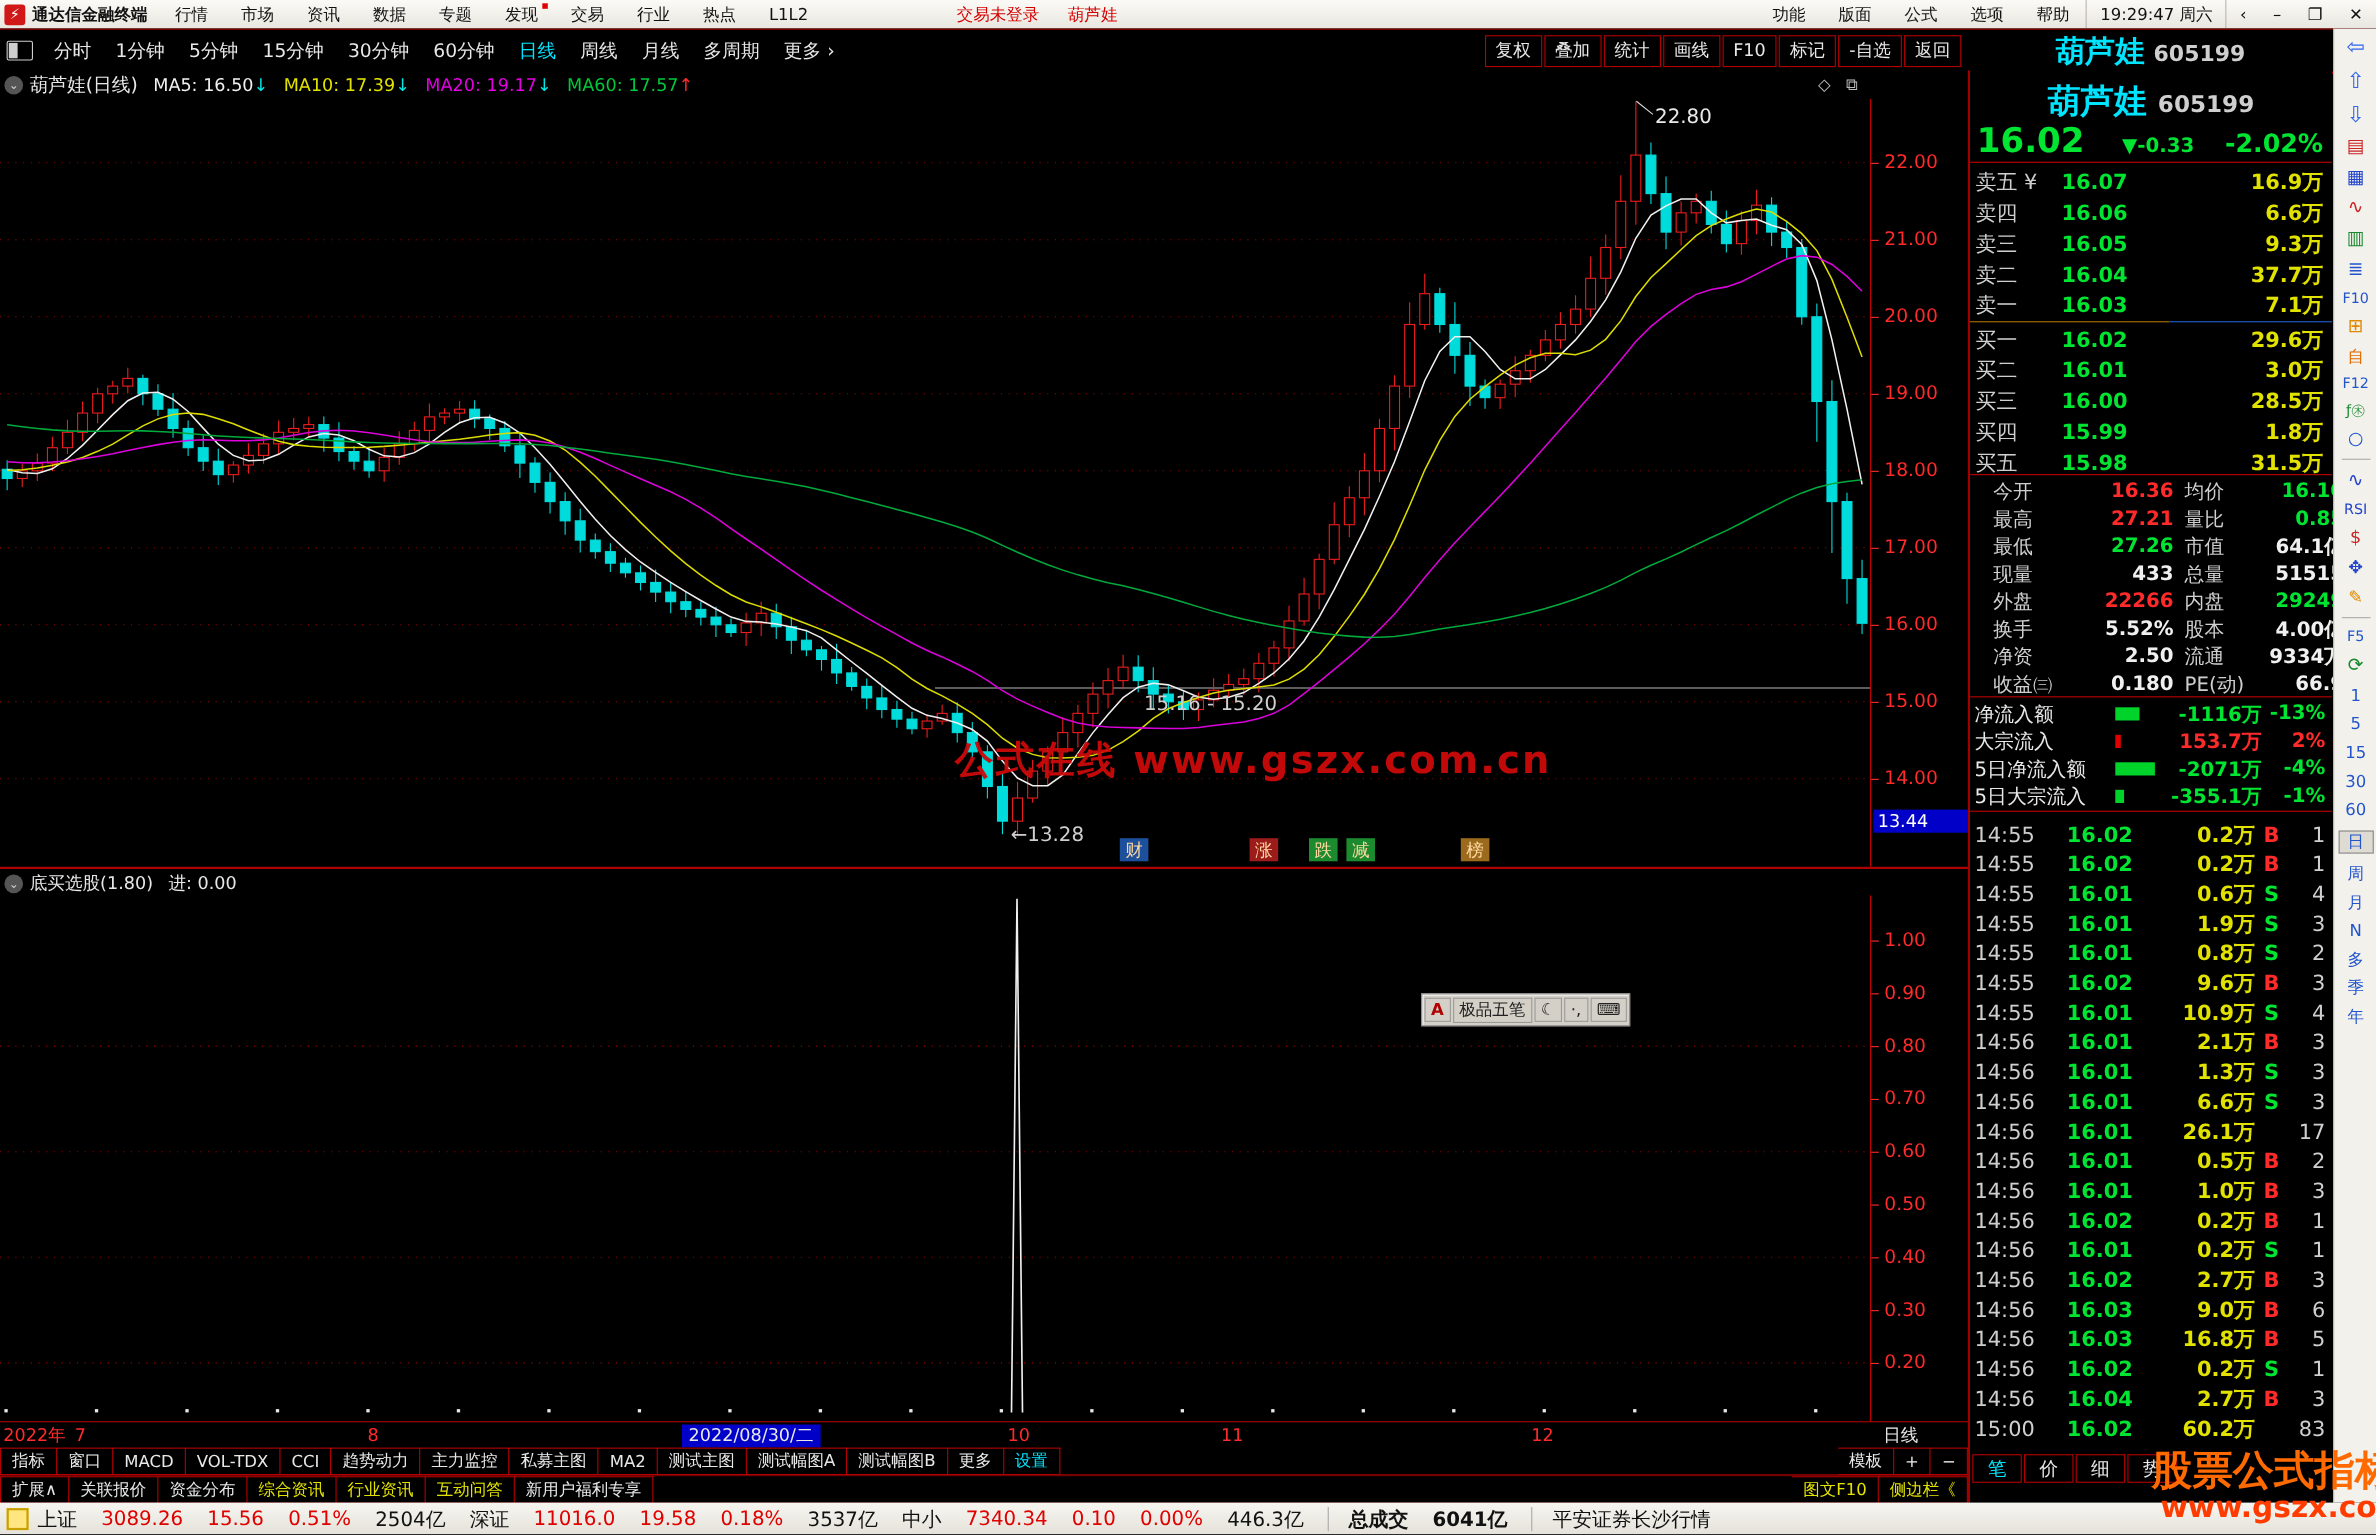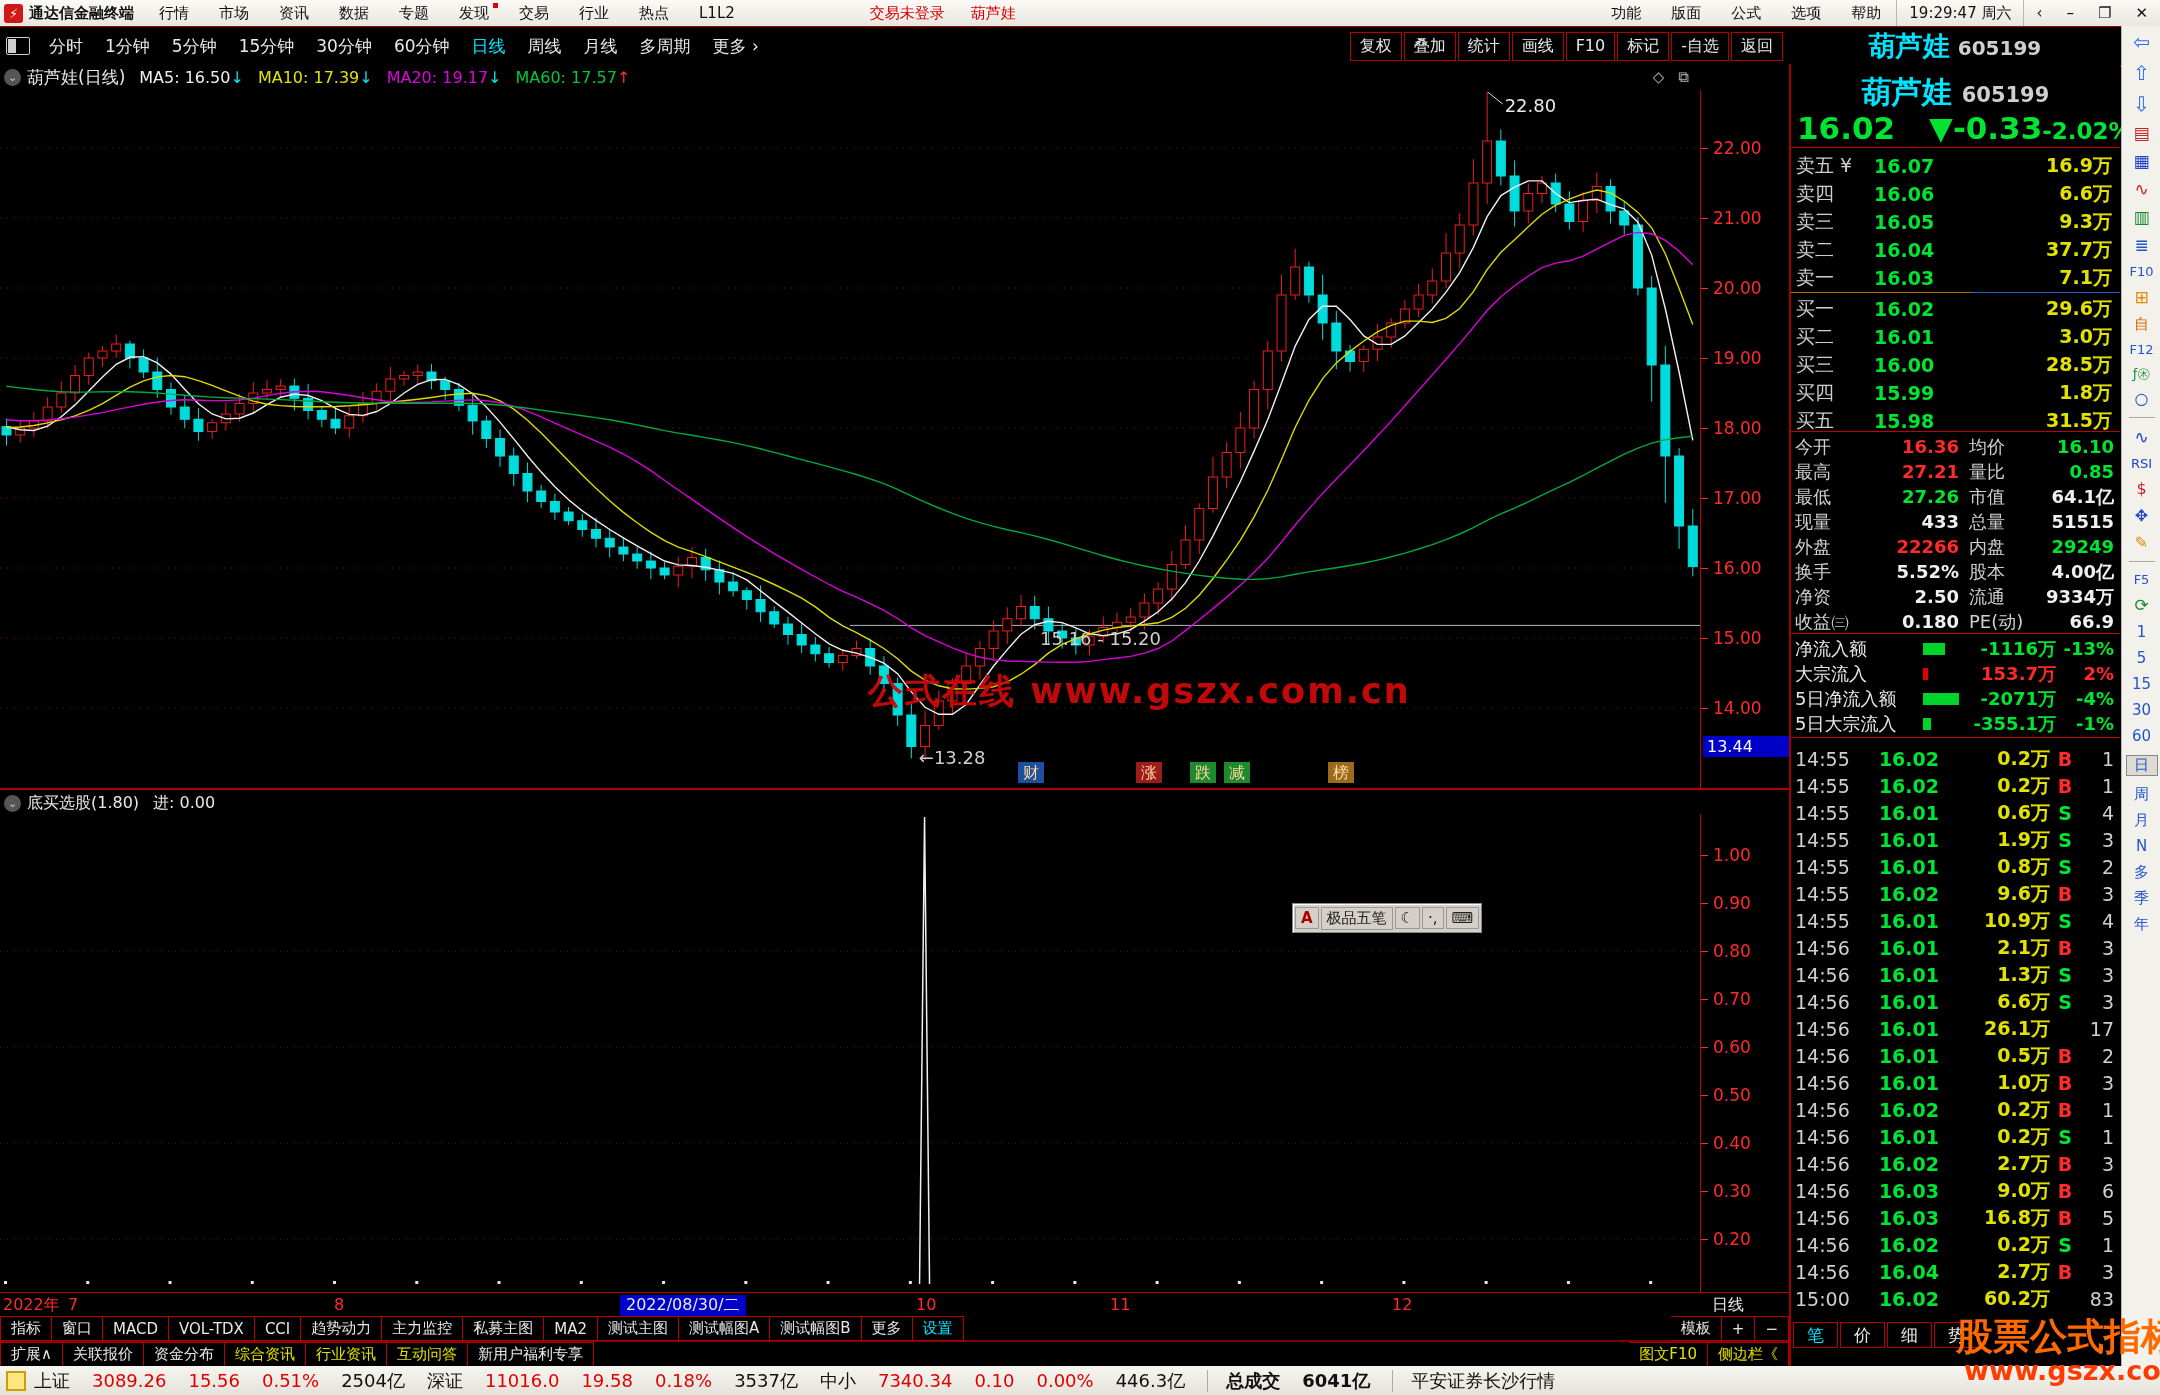--- a/index.html
+++ b/index.html
@@ -69,21 +69,21 @@
   .rpanel{left:1791px;top:64px;width:329px;height:1302px;background:#000;color:#ddd;}
   .rp-price{display:flex;align-items:baseline;padding:2px 8px 0 6px;}
   .hr-red{border-top:1px solid #c00000;}
   .ob-row{position:absolute;left:0;width:329px;height:28px;display:flex;align-items:center;font-size:19px;}
   .ob-row .lbl{color:#cfcfcf;width:78px;padding-left:5px;}
   .ob-row .prc{color:#00e432;width:96px;font-weight:bold;}
   .ob-row .vol{color:#e2e200;flex:1;text-align:right;padding-right:8px;font-weight:bold;}
   .midline{position:absolute;left:0;width:329px;height:2px;}
   .midline .l{position:absolute;left:0;top:0;width:55%;height:1px;background:#b07000;}
   .midline .r{position:absolute;right:0;top:0;width:45%;height:1px;background:#2060d0;}
-  .info-row{position:absolute;left:0;width:329px;height:25px;display:flex;align-items:center;font-size:18px;}
+  .info-row{position:absolute;left:17px;width:329px;height:25px;display:flex;align-items:center;font-size:18px;}
   .info-row .l{color:#cfcfcf;padding-left:4px;width:64px;}
   .info-row .v1{width:100px;text-align:right;font-weight:bold;}
   .info-row .l2{color:#cfcfcf;width:64px;padding-left:10px;}
   .info-row .v2{flex:1;text-align:right;padding-right:6px;font-weight:bold;}
   .flow-row{position:absolute;left:0;width:329px;height:25px;display:flex;align-items:center;font-size:18px;}
   .flow-row .l{color:#e8e8e8;padding-left:4px;width:128px;white-space:nowrap;}
   .flow-row .bar{height:12px;margin-right:4px;}
   .flow-row .v{flex:1;text-align:right;font-weight:bold;}
   .flow-row .p{width:58px;text-align:right;padding-right:6px;font-weight:bold;}
   .tick-row{position:absolute;left:0;width:329px;height:27px;display:flex;align-items:center;font-size:19px;}
@@ -591,21 +591,21 @@
       </div>
   </div>
 
   <div class="abs rpanel">
     <div style="display:flex;align-items:baseline;justify-content:center;gap:10px;padding-top:8px;height:36px;">
       <span style="color:#00e5ff;font-size:30px;font-weight:bold;">葫芦娃</span>
       <span style="color:#cfcfcf;font-size:21px;font-weight:bold;">605199</span>
     </div>
     <div class="rp-price" style="height:36px;">
       <span style="color:#00e432;font-size:31px;font-weight:bold;">16.02</span>
-      <span style="color:#00e432;font-size:31px;font-weight:bold;margin-left:34px;"><span>▼</span><span>-0.33</span></span>
+      <span style="color:#00e432;font-size:18px;font-weight:bold;margin-left:34px;"><span>▼</span><span>-0.33</span></span>
       <span style="color:#00e432;font-size:23px;font-weight:bold;margin-left:auto;">-2.02%</span>
     </div>
     <div class="hr-red" style="position:absolute;left:0;top:83px;width:329px;"></div>
     <div id="orderbook">
         <div class="ob-row" style="top: 88px;">
           <span class="lbl">卖五 ¥</span>
           <span class="prc">16.07</span>
           <span class="vol">16.9万</span>
         </div>
         <div class="ob-row" style="top: 116px;">

